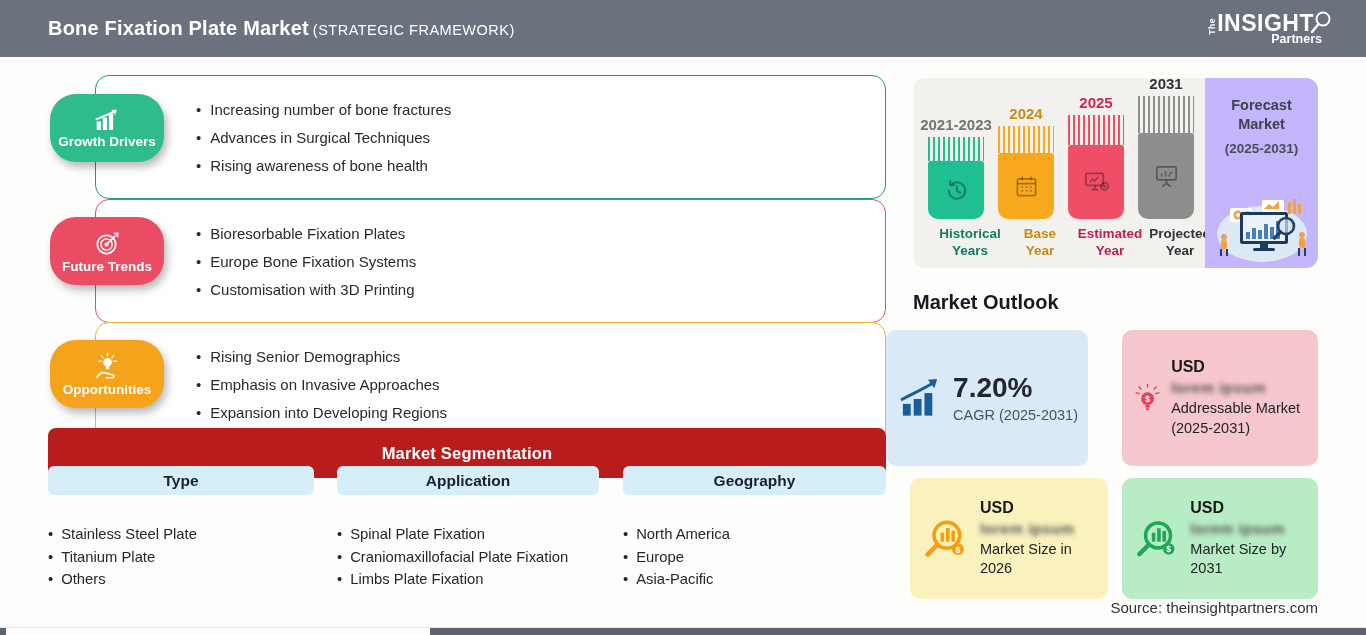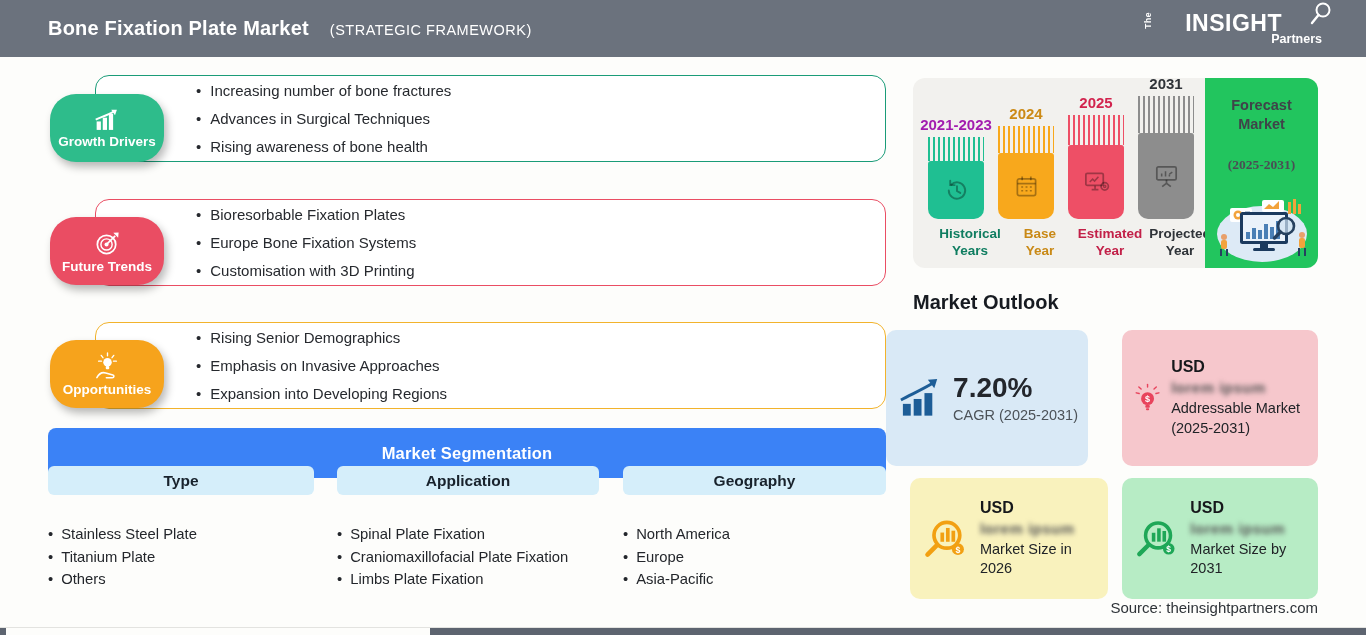--- a/index.html
+++ b/index.html
@@ -2,44 +2,44 @@
 <html><head>
 <meta charset="utf-8">
 <style>
   * { margin:0; padding:0; box-sizing:border-box; }
   body { background:#ffffff; font-family:"Liberation Sans", sans-serif; }
   #stage { position:relative; width:1366px; height:635px; background:#fdfdfb; overflow:hidden; }
 
   
   .header { position:absolute; top:0; left:0; right:0; height:57px; background:#6b727d;
             display:flex; align-items:center; justify-content:space-between; padding:0 34px 0 48px; }
-  .title-wrap { display:flex; align-items:baseline; gap:21px; color:#fff; }
+  .title-wrap { display:flex; align-items:baseline; gap:4px; color:#fff; }
   .title { font-size:20px; font-weight:700; letter-spacing:.2px; }
   .subtitle { font-size:14.5px; font-weight:500; letter-spacing:.5px; }
   .logo { display:flex; flex-direction:column; align-items:flex-end; color:#fff; line-height:1; }
-  .logo-top { display:flex; align-items:flex-start;gap:32px; }
+  .logo-top { display:flex; align-items:flex-end; }
   .logo-the { writing-mode:vertical-rl; transform:rotate(180deg); font-size:8.5px; font-weight:700;
               letter-spacing:.5px; margin-right:1px; }
   .logo-insight { font-size:23px; font-weight:800; letter-spacing:.5px; }
   .logo-mag { margin-left:-4px; margin-top:-10px; }
   .logo-partners { font-size:12.5px; font-weight:700; margin-top:-2px; margin-right:10px; }
 
   
-  .fw-box { position:absolute; left:95px; width:791px; height:87px; background:#fff;
+  .fw-box { position:absolute; left:95px; width:791px; height:124px; background:#fff;
             border:1.6px solid var(--bc); border-radius:14px;
             display:flex; flex-direction:column; justify-content:center; gap:11px; padding-left:100px; }
   .fw-bullet { font-size:15px; color:#26292e; display:flex; align-items:baseline; }
   .fw-bullet::before { content:"•"; margin-right:9px; font-size:15px; color:#26292e; }
   .badge { position:absolute; left:50px; width:114px; height:68px; border-radius:26px; background:var(--c);
            box-shadow:3px 5px 8px rgba(0,0,0,.28); display:flex; flex-direction:column; align-items:center;
            justify-content:center; color:#fff; z-index:2; }
   .badge-label { font-size:13.5px; font-weight:700; margin-top:1px; white-space:nowrap; }
 
   
-  .seg-header { position:absolute; left:48px; top:428px; width:838px; height:50px; background:#3b82f6;
+  .seg-header { position:absolute; left:48px; top:428px; width:838px; height:50px; background:#b91c1c;
                 border-radius:8px; color:#fff; font-weight:700; font-size:16.5px;
                 display:flex; align-items:center; justify-content:center; letter-spacing:.2px; }
   .seg-pill { position:absolute; top:466px; height:29px; background:#d5eefa; border-radius:6px;
               display:flex; align-items:center; justify-content:center; font-weight:700; font-size:15.5px; color:#18222c; }
   .seg-list { position:absolute; top:526px; list-style:none; }
   .seg-list li { font-size:14.8px; color:#23262b; margin-bottom:6.5px; }
   .seg-list li::before { content:"•"; margin-right:8px; }
 
   
   .tl-panel { position:absolute; left:913px; top:78px; width:405px; height:190px; background:#f2f1ee;
@@ -49,24 +49,24 @@
   .tl-col { display:flex; flex-direction:column; align-items:center; width:62px; }
   .tl-year { font-size:15px; font-weight:800; margin-bottom:4px; white-space:nowrap; }
   .tl-stripes { width:56px; background:repeating-linear-gradient(90deg, var(--c) 0 2px, transparent 2px 5px); }
   .tl-solid { width:56px; background:var(--c); border-radius:3px 3px 10px 10px;
               display:flex; align-items:center; justify-content:center; }
   .tl-caption { font-size:13.5px; font-weight:700; text-align:center; line-height:1.25; margin-top:7px; height:34px;margin-left:28px; }
   .tl-col:nth-child(1) .tl-stripes { height:24px; } .tl-col:nth-child(1) .tl-solid { height:58px; }
   .tl-col:nth-child(2) .tl-stripes { height:27px; } .tl-col:nth-child(2) .tl-solid { height:66px; }
   .tl-col:nth-child(3) .tl-stripes { height:30px; } .tl-col:nth-child(3) .tl-solid { height:74px; }
   .tl-col:nth-child(4) .tl-stripes { height:37px; } .tl-col:nth-child(4) .tl-solid { height:86px; }
-  .tl-forecast { width:113px; background:#22c55e; border-radius:0 12px 12px 0;
+  .tl-forecast { width:113px; background:#c4b5fd; border-radius:0 12px 12px 0;
                  display:flex; flex-direction:column; align-items:center; padding-top:18px; }
   .fc-line { font-size:14.5px; font-weight:700; color:#3f4349; line-height:1.3; text-align:center; }
-  .fc-range { font-size:13.5px; font-weight:700; color:#4a4e54; margin-top:23px;font-family:Liberation Serif, serif; }
+  .fc-range { font-size:13.5px; font-weight:700; color:#4a4e54; margin-top:7px; }
   .fc-illu { margin-top:auto; margin-bottom:4px; }
 
   
   .mo-title { position:absolute; left:913px; top:291px; font-size:20px; font-weight:800; color:#171b21; }
   .card { position:absolute; border-radius:10px; display:flex; align-items:center; gap:10px; padding:12px 10px 12px 12px; }
   .card-text { display:flex; flex-direction:column; }
   .c1-num { font-size:28px; font-weight:800; color:#23262c; line-height:1.05; }
   .c1-cap { font-size:14.5px; color:#4c5258; margin-top:4px; white-space:nowrap; }
   .usd { font-size:16px; font-weight:800; color:#16181b; }
   .blurred { filter:blur(2.6px); font-weight:700; color:#555; font-size:15px; margin:3px 0; letter-spacing:.5px; }
@@ -173,21 +173,21 @@
   <ul class="seg-list" style="left:623px">
     <li>North America</li>
     <li>Europe</li>
     <li>Asia-Pacific</li>
   </ul>
 
   <div class="tl-panel">
     <div class="tl-bars">
 
       <div class="tl-col">
-        <span class="tl-year" style="color: #a21caf;">2021-2023</span>
+        <span class="tl-year" style="color: #737373;">2021-2023</span>
         <div class="tl-stripes" style="--c: #1fbf92;"></div>
         <div class="tl-solid" style="--c: #1fbf92;">
           <svg width="27" height="27" viewBox="0 0 28 28" fill="none" stroke="rgba(0,0,0,.33)" stroke-width="2" stroke-linecap="round">
             <path d="M6 14 a8.5 8.5 0 1 0 2.5-6"></path>
             <path d="M7.5 3.8 v4.6 h4.6"></path>
             <path d="M14.5 9.5 v5 l3.4 2"></path>
           </svg>
         </div>
         <span class="tl-caption" style="color: rgb(15, 125, 96);">Historical Years</span>
       </div>

